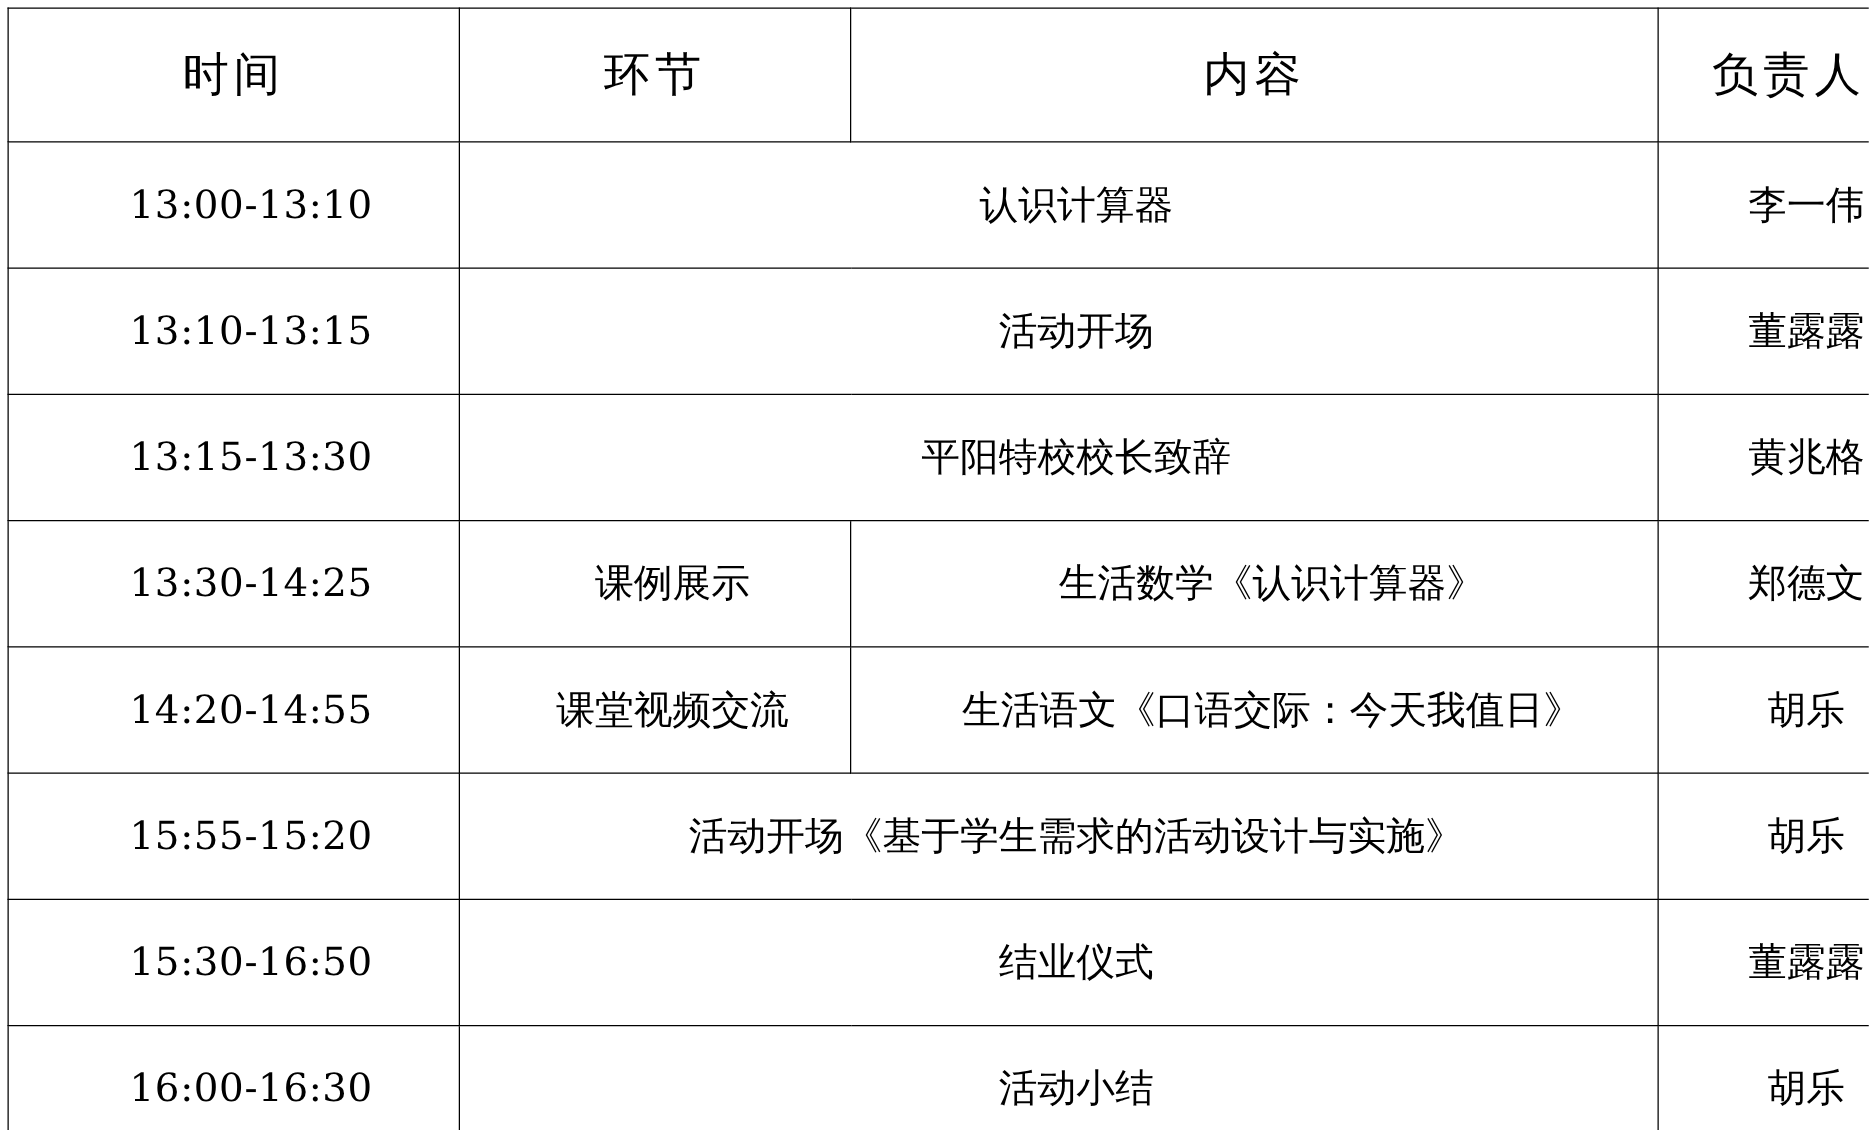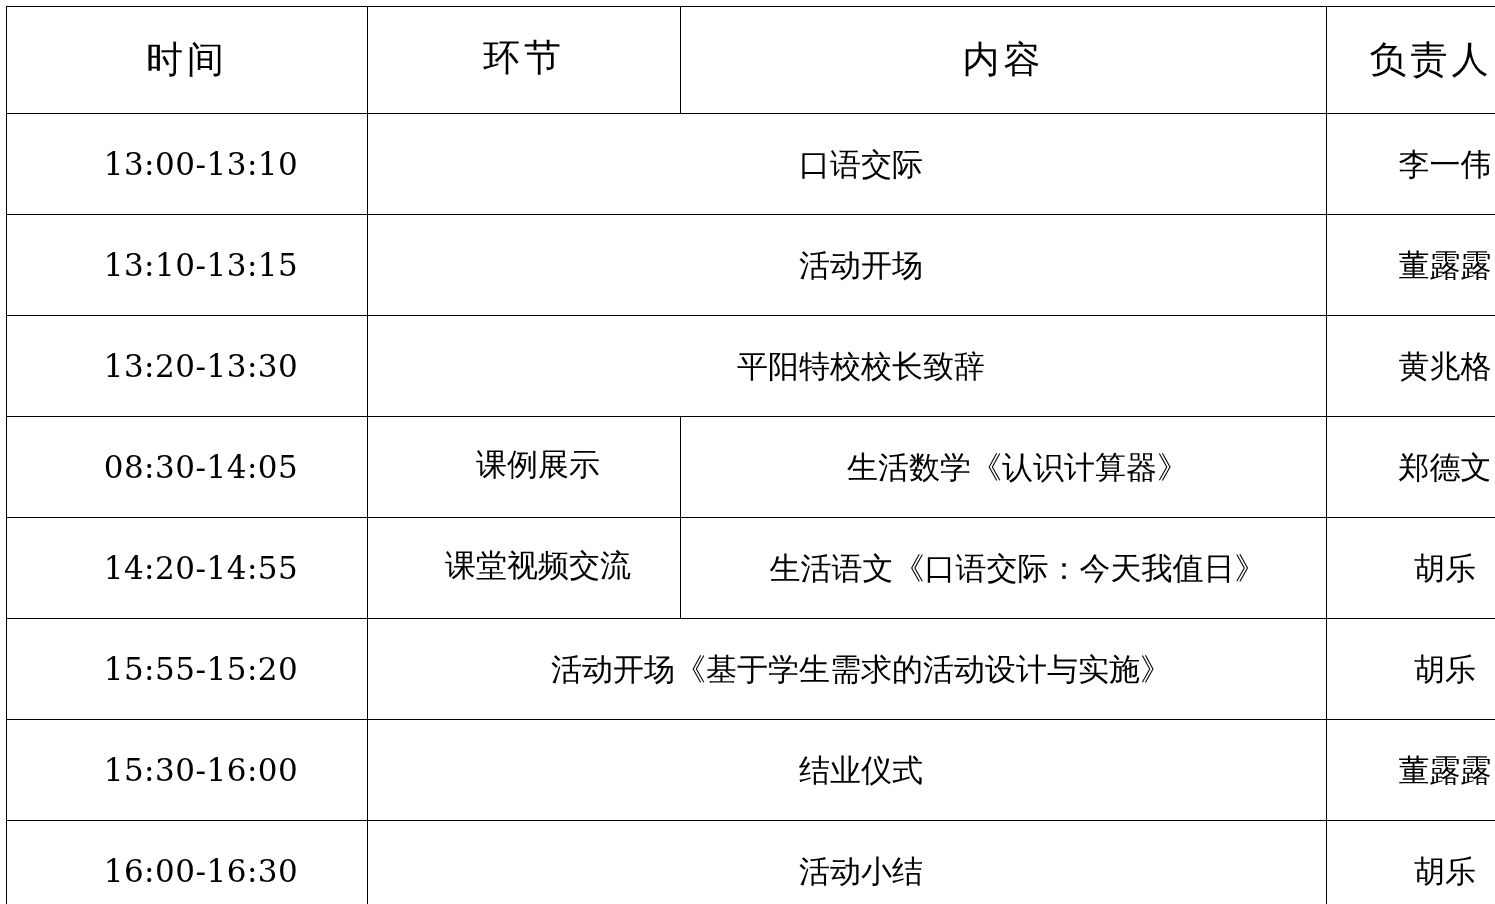--- a/index.html
+++ b/index.html
@@ -41,21 +41,20 @@
   }
   table.schedule tbody td {
     height: 100px;
     padding-left: 34px;
   }
   td.time-cell, th.time-head {
     width: 348px;
   }
   td.stage-cell, th.stage-head {
     width: 300px;
-    font-family: Liberation Mono, monospace;
   }
   th.content-head {
     width: 633px;
   }
   td.owner-cell, th.owner-head {
     width: 196px;
   }
   .cn {
     font-family: "DejaVu Serif", "Liberation Serif", serif;
   }
@@ -73,52 +72,52 @@
       <tr>
         <th class="time-head cn">时间</th>
         <th class="stage-head cn">环节</th>
         <th class="content-head cn">内容</th>
         <th class="owner-head cn">负责人</th>
       </tr>
     </thead>
     <tbody id="schedule-body">
         <tr>
           <td class="time-cell">13:00-13:10</td>
-          <td class="cn" colspan="2">口语交际</td>
+          <td class="cn" colspan="2">认识计算器</td>
           <td class="owner-cell cn">李一伟</td>
         </tr>
         <tr>
           <td class="time-cell">13:10-13:15</td>
           <td class="cn" colspan="2">活动开场</td>
           <td class="owner-cell cn">董露露</td>
         </tr>
         <tr>
-          <td class="time-cell">13:20-13:30</td>
+          <td class="time-cell">13:15-13:30</td>
           <td class="cn" colspan="2">平阳特校校长致辞</td>
           <td class="owner-cell cn">黄兆格</td>
         </tr>
         <tr>
-          <td class="time-cell">08:30-14:05</td>
+          <td class="time-cell">13:30-14:25</td>
           <td class="stage-cell cn">课例展示</td>
           <td class="cn">生活数学《认识计算器》</td>
           <td class="owner-cell cn">郑德文</td>
         </tr>
         <tr>
           <td class="time-cell">14:20-14:55</td>
           <td class="stage-cell cn">课堂视频交流</td>
           <td class="cn">生活语文《口语交际：今天我值日》</td>
           <td class="owner-cell cn">胡乐</td>
         </tr>
         <tr>
           <td class="time-cell">15:55-15:20</td>
           <td class="cn" colspan="2">活动开场《基于学生需求的活动设计与实施》</td>
           <td class="owner-cell cn">胡乐</td>
         </tr>
         <tr>
-          <td class="time-cell">15:30-16:00</td>
+          <td class="time-cell">15:30-16:50</td>
           <td class="cn" colspan="2">结业仪式</td>
           <td class="owner-cell cn">董露露</td>
         </tr>
         <tr>
           <td class="time-cell">16:00-16:30</td>
           <td class="cn" colspan="2">活动小结</td>
           <td class="owner-cell cn">胡乐</td>
         </tr>
       </tbody>
   </table>

